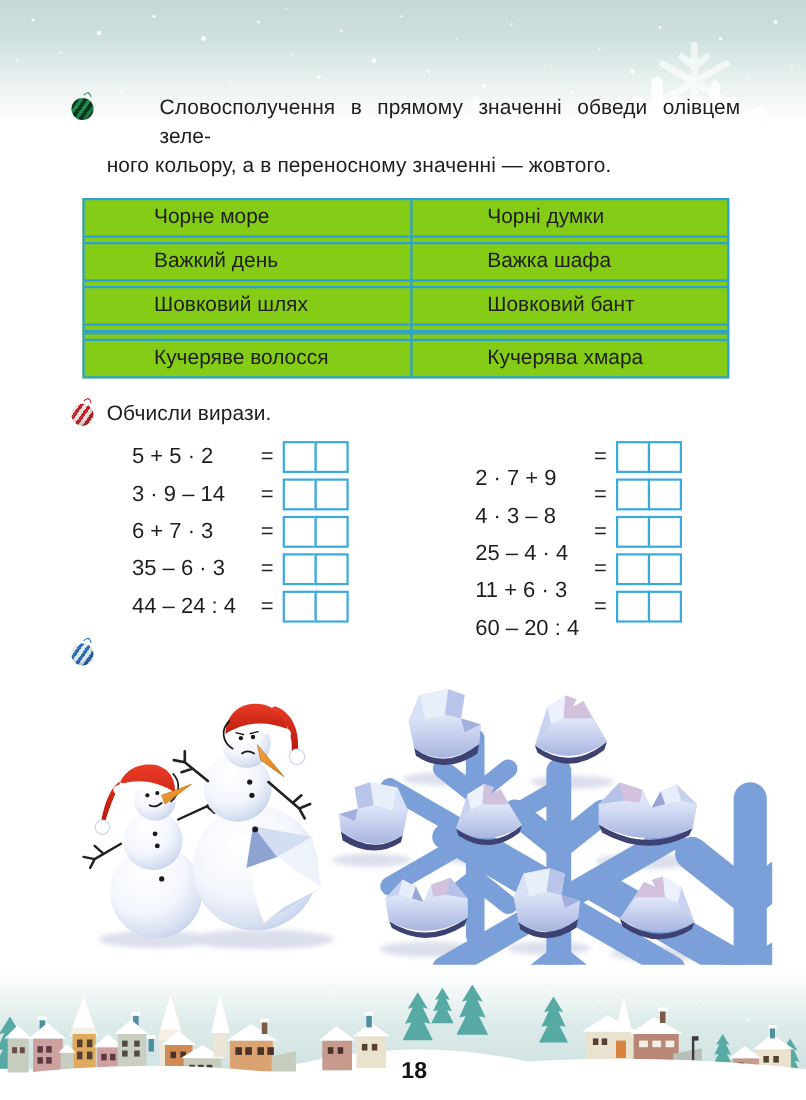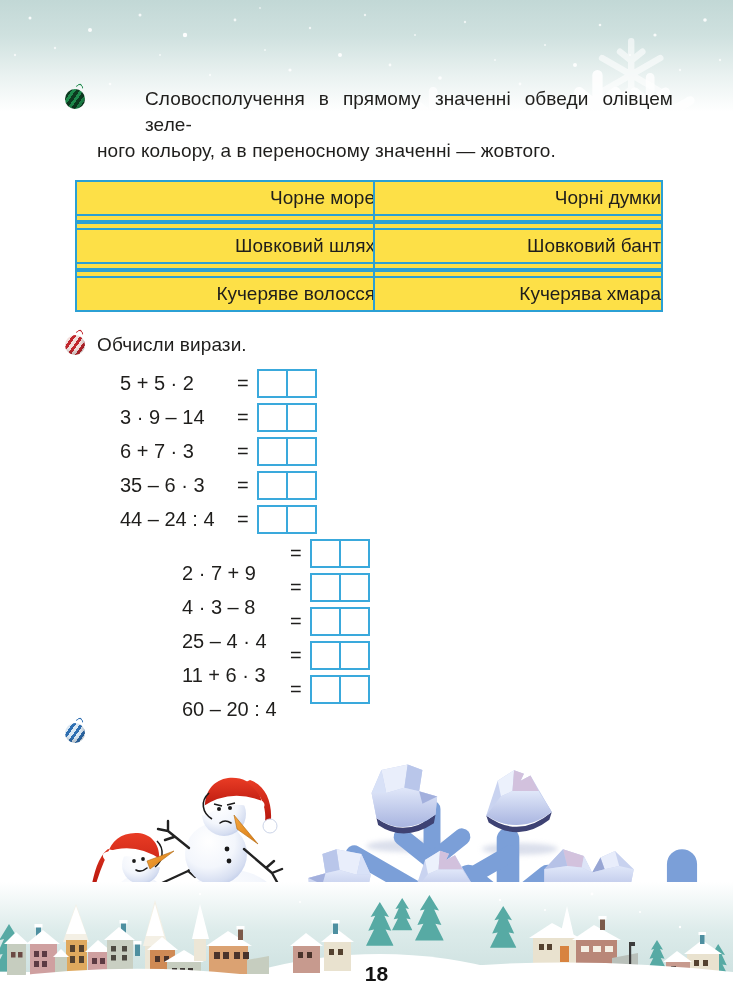--- a/index.html
+++ b/index.html
@@ -27,30 +27,30 @@
   .orn::before{
     content:"";position:absolute;top:-5px;left:11px;width:5px;height:5px;
     border:1.6px solid var(--c1,#444);border-radius:50%;
     border-bottom-color:transparent;border-left-color:transparent;transform:rotate(-30deg);
   }
   .task-text{font-size:19px;line-height:26px;letter-spacing:.1px;}
   .task-text .j1{text-align:justify;text-align-last:justify;margin-left:48px;}
   
   .ptable{
     margin:16px 0 0 10px;width:588px;box-sizing:border-box;
-    border:2px solid var(--tb,#2ba0d4);position:relative;background:#fde047;text-align:right;
+    border:2px solid var(--tb,#2ba0d4);position:relative;background:#84cc16;
   }
   .ptable .vline{position:absolute;top:0;bottom:0;left:296px;width:2px;background:var(--tb,#2ba0d4);}
   .trow{display:flex;height:32px;line-height:32px;font-size:19px;}
   .tsep{height:4px;border-top:2px solid var(--tb,#2ba0d4);border-bottom:2px solid var(--tb,#2ba0d4);}
   .trow .cl{width:298px;box-sizing:border-box;padding-left:63px;}
   .trow .cr{flex:1;padding-left:68px;}
   
   .math-head{margin-top:20px;}
-  .math-grid{display:flex;margin:8px 0 0 55px;flex-direction:column;}
+  .math-grid{display:flex;margin:8px 0 0 55px;}
   .mcol{width:250px;}
   .mcol.right{margin-left:62px;width:240px;}
   .mrow{display:flex;align-items:center;height:34px;}
   .expr{width:117px;font-size:20px;white-space:nowrap;}
   .mcol.right .expr{width:108px;margin-top:40px;}
   .eq{width:16px;font-size:20px;text-align:left;}
   .boxes{display:flex;margin-left:4px;}
   .abox{width:27px;height:25px;background:#fff;border:2px solid var(--ab,#3aa9dc);}
   .abox + .abox{margin-left:-2px;}
   
@@ -137,20 +137,24 @@
       </div>
     </div>
 
     <div class="ptable">
       <div class="vline"></div>
       <div class="trow">
         <div class="cl">Чорне море</div>
         <div class="cr">Чорні думки</div>
       </div>
       <div class="tsep"></div>
+      <div class="trow">
+        <div class="cl">Важкий день</div>
+        <div class="cr">Важка шафа</div>
+      </div>
       <div class="tsep"></div>
       <div class="trow">
         <div class="cl">Шовковий шлях</div>
         <div class="cr">Шовковий бант</div>
       </div>
       <div class="tsep"></div>
       <div class="tsep"></div>
       <div class="trow">
         <div class="cl">Кучеряве волосся</div>
         <div class="cr">Кучерява хмара</div>

